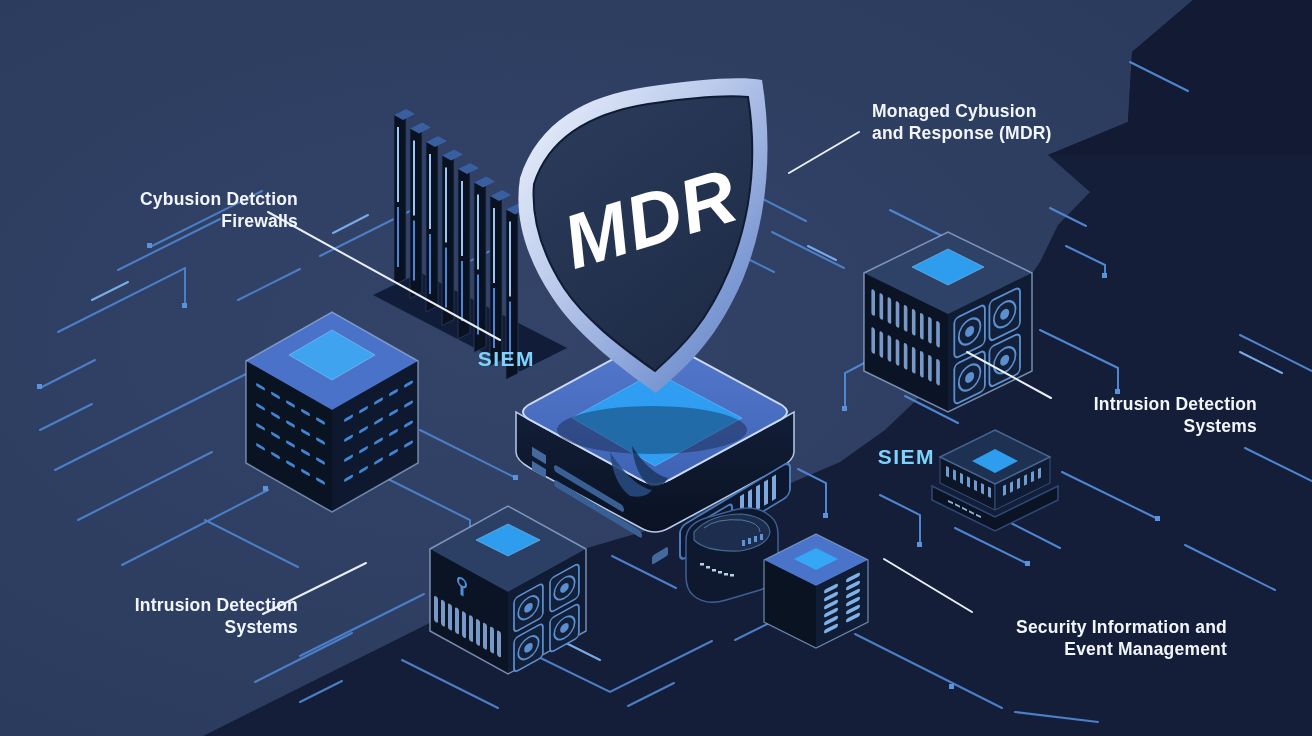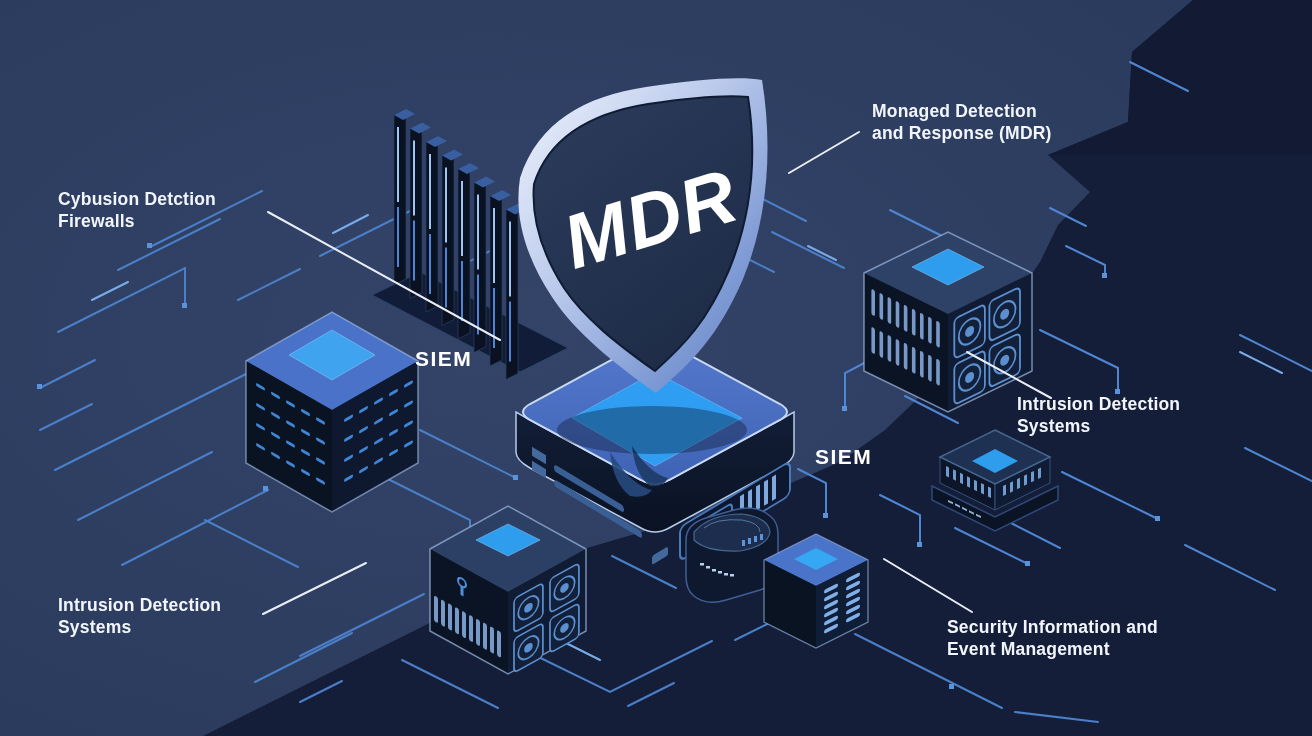--- a/index.html
+++ b/index.html
@@ -1,22 +1,22 @@
 <!DOCTYPE html>
 <html><head>
 <meta charset="utf-8">
 <style>
   html,body{margin:0;padding:0;background:#1a2440;}
   .stage{position:relative;width:1312px;height:736px;overflow:hidden;
          font-family:"Liberation Sans",sans-serif;background:#2d3c5f;}
   .stage svg{position:absolute;left:0;top:0;}
   .label{position:absolute;color:#f2f6fc;font-weight:bold;font-size:17.5px;
-         line-height:1.27;text-align:left;white-space:pre-line;letter-spacing:.2px;}
+         line-height:1.27;text-align:right;white-space:pre-line;letter-spacing:.2px;}
   .label-left{text-align:left;}
-  .siem{color:#ffffff;font-size:21px;letter-spacing:1.5px;font-weight:bold;}
+  .siem{color:#7dd3fc;font-size:21px;letter-spacing:1.5px;font-weight:bold;}
   .shield-word{font-family:"Liberation Sans",sans-serif;font-weight:bold;font-style:italic;}
 </style>
 </head>
 <body>
 
 <div class="stage">
 
 <svg width="1312" height="736" viewBox="0 0 1312 736">
   <defs>
     <radialGradient id="bgGlow" cx="38%" cy="45%" r="75%">
@@ -412,21 +412,21 @@
     <line x1="789" y1="173" x2="859" y2="132"></line>
     <line x1="967" y1="352" x2="1051" y2="398"></line>
     <line x1="263" y1="614" x2="366" y2="563"></line>
     <line x1="884" y1="559" x2="972" y2="612"></line>
   </g>
 </svg>
 
 <div class="label" style="left:58px;top:188px;width:240px;">Cybusion Detction
 Firewalls</div>
 
-<div class="label label-left" style="left:872px;top:100px;">Monaged Detection
+<div class="label label-left" style="left:872px;top:100px;">Monaged Cybusion
 and Response (MDR)</div>
 
 <div class="label" style="left:1017px;top:393px;width:240px;">Intrusion Detection
 Systems</div>
 
 <div class="label" style="left:58px;top:594px;width:240px;">Intrusion Detection
 Systems</div>
 
 <div class="label" style="left:947px;top:616px;width:280px;">Security Information and
 Event Management</div>

